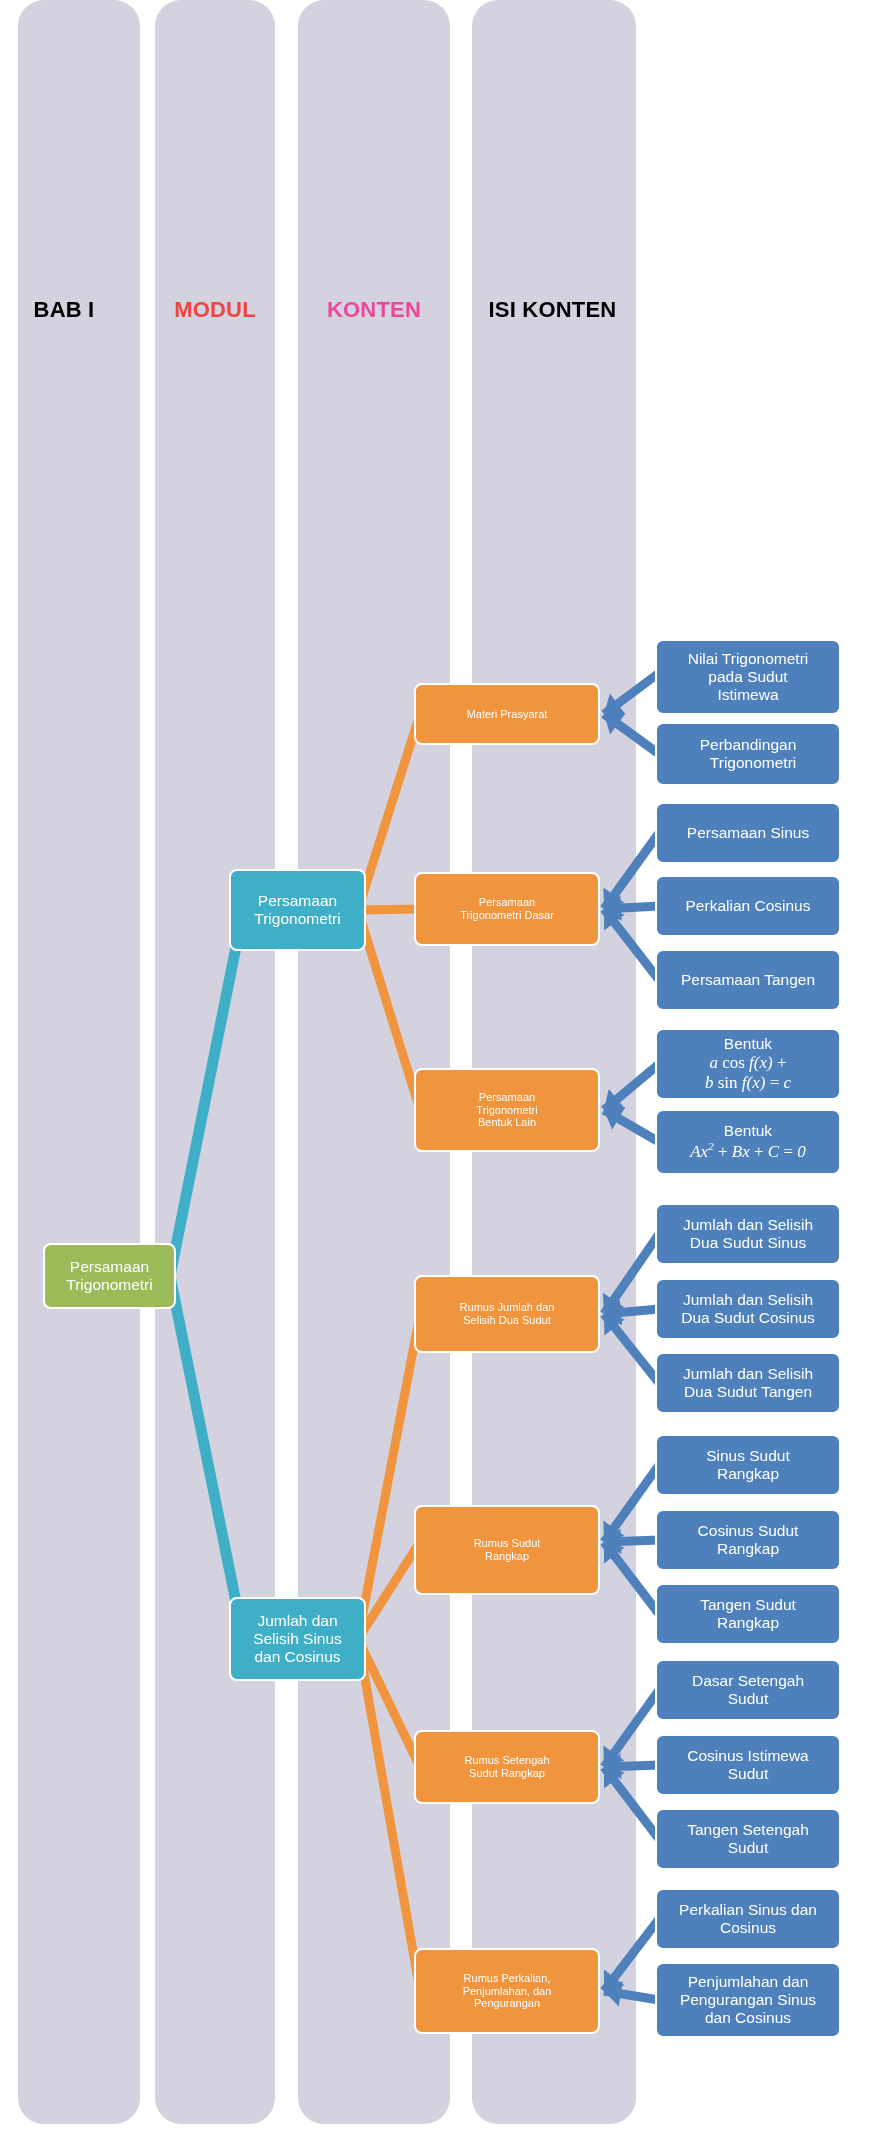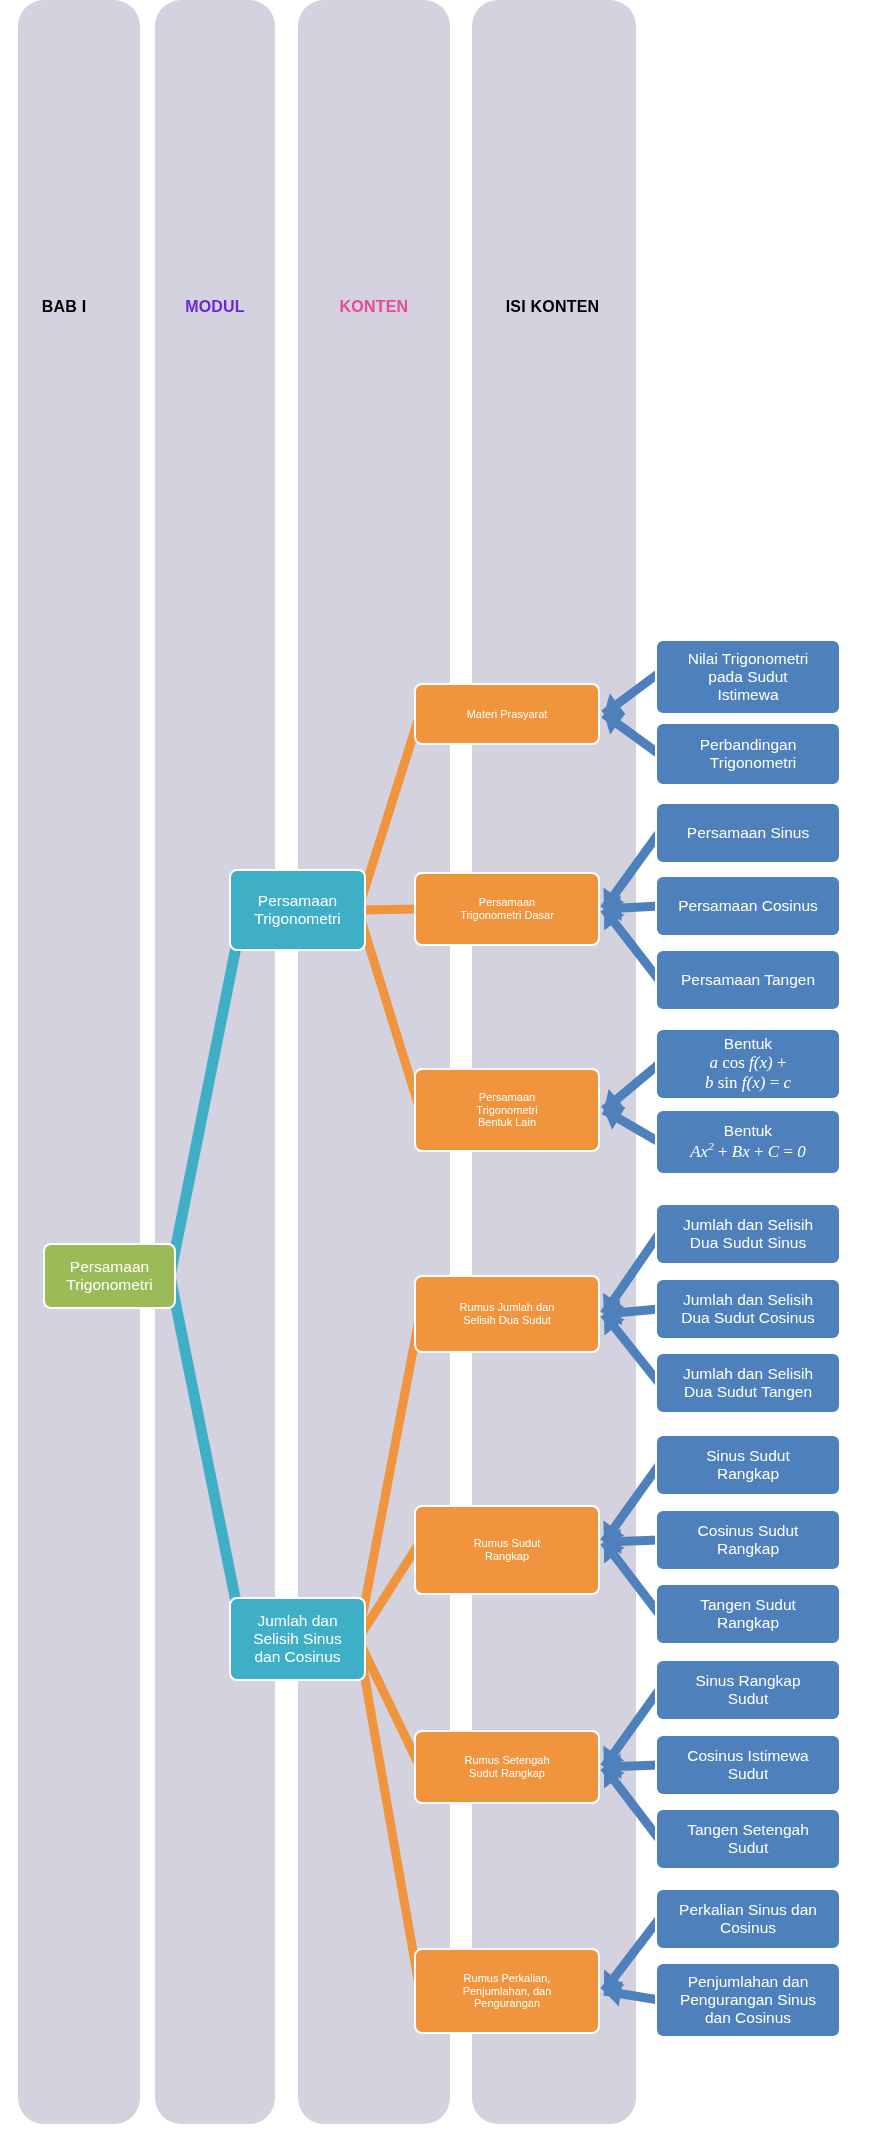--- a/index.html
+++ b/index.html
@@ -18,21 +18,21 @@
   
   .lane {
     position: absolute;
     background: #D5D2E0;
     border-radius: 26px;
   }
   .lane-header {
     position: absolute;
     text-align: center;
     font-weight: bold;
-    font-size: 16px;
+    font-size: 22px;
     color: #000000;
     letter-spacing: 0.2px;
     line-height: 1.1;
     white-space: nowrap;
   }
   
   #links {
     position: absolute;
     left: 0; top: 0;
     width: 894px;
@@ -80,21 +80,21 @@
 
   <div id="lanes">
       <div class="lane" style="left: 18px; top: 0px; width: 122px; height: 2124px; background: rgb(213, 210, 224);"></div>
       <div class="lane" style="left: 155px; top: 0px; width: 120px; height: 2124px; background: rgb(213, 210, 224);"></div>
       <div class="lane" style="left: 298px; top: 0px; width: 152px; height: 2124px; background: rgb(213, 210, 224);"></div>
       <div class="lane" style="left: 472px; top: 0px; width: 164px; height: 2124px; background: rgb(213, 210, 224);"></div>
     </div>
 
   <div id="headers">
       <div class="lane-header" style="left: 18px; top: 298px; width: 92px; color: rgb(0, 0, 0);">BAB I</div>
-      <div class="lane-header" style="left: 155px; top: 298px; width: 120px; color: #6d28d9;">MODUL</div>
+      <div class="lane-header" style="left: 155px; top: 298px; width: 120px; color: #ef4444;">MODUL</div>
       <div class="lane-header" style="left: 300px; top: 298px; width: 148px; color: #ec4899;">KONTEN</div>
       <div class="lane-header" style="left: 465px; top: 298px; width: 175px; color: rgb(0, 0, 0);">ISI KONTEN</div>
     </div>
 
   <svg id="links" viewBox="0 0 894 2130">
       <line x1="170" y1="1276" x2="239" y2="932" stroke="#3FAFC8" stroke-width="11" stroke-linecap="round"></line>
       <line x1="170" y1="1276" x2="239" y2="1617" stroke="#3FAFC8" stroke-width="11" stroke-linecap="round"></line>
       <line x1="358" y1="910" x2="420" y2="714" stroke="#F0943D" stroke-width="9" stroke-linecap="round"></line>
       <line x1="358" y1="910" x2="420" y2="909" stroke="#F0943D" stroke-width="9" stroke-linecap="round"></line>
       <line x1="358" y1="910" x2="420" y2="1110" stroke="#F0943D" stroke-width="9" stroke-linecap="round"></line>
@@ -198,37 +198,37 @@
 Sudut Rangkap</span></div>
       <div class="node orange" style="left: 414px; top: 1948px; width: 186px; height: 86px;"><span>Rumus Perkalian,
 Penjumlahan, dan
 Pengurangan</span></div>
       <div class="node blue" style="left: 655px; top: 639px; width: 186px; height: 76px;"><span>Nilai Trigonometri
 pada Sudut
 Istimewa</span></div>
       <div class="node blue" style="left: 655px; top: 722px; width: 186px; height: 64px; text-align: right;"><span>Perbandingan
 Trigonometri</span></div>
       <div class="node blue" style="left: 655px; top: 802px; width: 186px; height: 62px;"><span>Persamaan Sinus</span></div>
-      <div class="node blue" style="left: 655px; top: 875px; width: 186px; height: 62px;"><span>Persamaan Cosinus</span></div>
+      <div class="node blue" style="left: 655px; top: 875px; width: 186px; height: 62px;"><span>Perkalian Cosinus</span></div>
       <div class="node blue" style="left: 655px; top: 949px; width: 186px; height: 62px;"><span>Persamaan Tangen</span></div>
       <div class="node blue" style="left: 655px; top: 1028px; width: 186px; height: 72px;"><div><span class="lbl">Bentuk</span><span class="math lbl">a <span class="op">cos</span> f(x) <span class="op">+</span><br>b <span class="op">sin</span> f(x) <span class="op">=</span> c</span></div></div>
       <div class="node blue" style="left: 655px; top: 1109px; width: 186px; height: 66px;"><div><span class="lbl">Bentuk</span><span class="math lbl">Ax<sup>2</sup> <span class="op">+</span> Bx <span class="op">+</span> C <span class="op">=</span> 0</span></div></div>
       <div class="node blue" style="left: 655px; top: 1203px; width: 186px; height: 62px;"><span>Jumlah dan Selisih
 Dua Sudut Sinus</span></div>
       <div class="node blue" style="left: 655px; top: 1278px; width: 186px; height: 62px;"><span>Jumlah dan Selisih
 Dua Sudut Cosinus</span></div>
       <div class="node blue" style="left: 655px; top: 1352px; width: 186px; height: 62px;"><span>Jumlah dan Selisih
 Dua Sudut Tangen</span></div>
       <div class="node blue" style="left: 655px; top: 1434px; width: 186px; height: 62px;"><span>Sinus Sudut
 Rangkap</span></div>
       <div class="node blue" style="left: 655px; top: 1509px; width: 186px; height: 62px;"><span>Cosinus Sudut
 Rangkap</span></div>
       <div class="node blue" style="left: 655px; top: 1583px; width: 186px; height: 62px;"><span>Tangen Sudut
 Rangkap</span></div>
-      <div class="node blue" style="left: 655px; top: 1659px; width: 186px; height: 62px;"><span>Sinus Rangkap
+      <div class="node blue" style="left: 655px; top: 1659px; width: 186px; height: 62px;"><span>Dasar Setengah
 Sudut</span></div>
       <div class="node blue" style="left: 655px; top: 1734px; width: 186px; height: 62px;"><span>Cosinus Istimewa
 Sudut</span></div>
       <div class="node blue" style="left: 655px; top: 1808px; width: 186px; height: 62px;"><span>Tangen Setengah
 Sudut</span></div>
       <div class="node blue" style="left: 655px; top: 1888px; width: 186px; height: 62px;"><span>Perkalian Sinus dan
 Cosinus</span></div>
       <div class="node blue" style="left: 655px; top: 1962px; width: 186px; height: 76px;"><span>Penjumlahan dan
 Pengurangan Sinus
 dan Cosinus</span></div>

